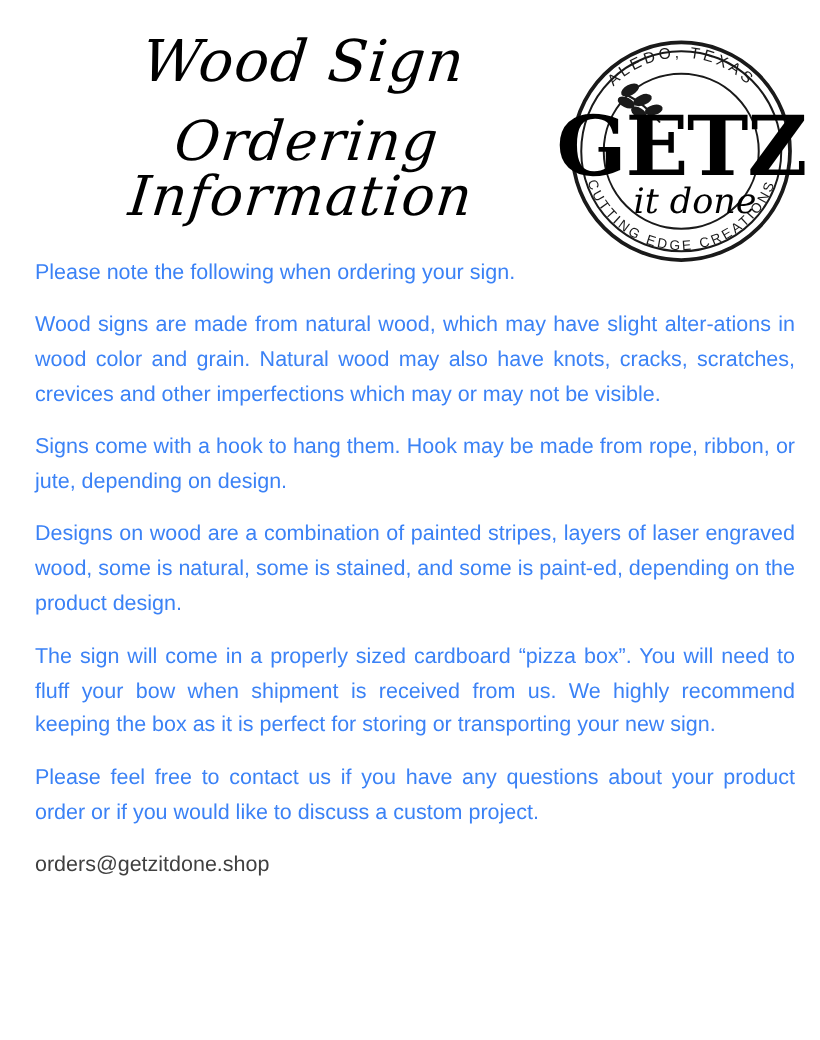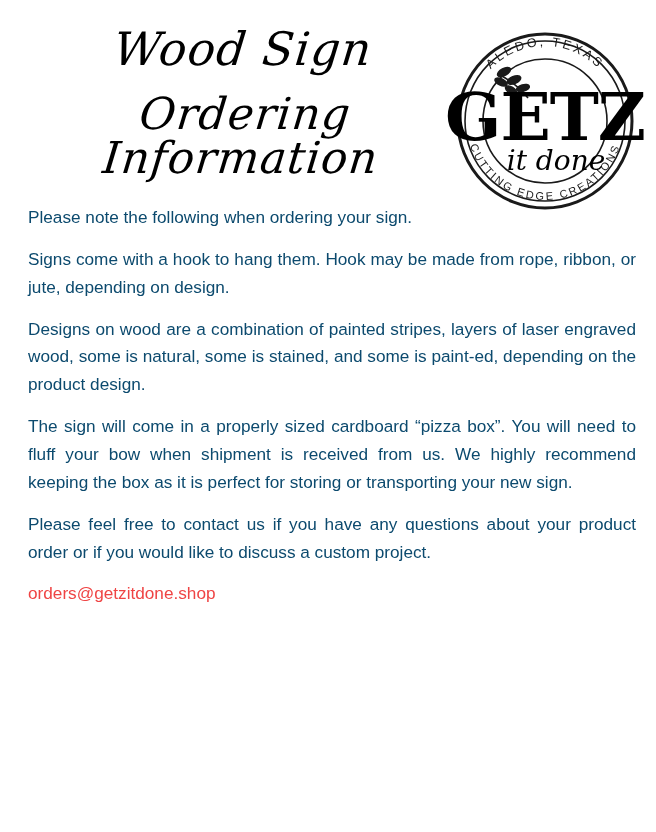--- a/index.html
+++ b/index.html
@@ -71,31 +71,31 @@
   .content {
     position: absolute;
     left: 28px;
     top: 204px;
     width: 608px;
   }
 
   .para {
     font-size: 17.2px;
     line-height: 1.62;
-    color: #0c4a6e;
+    color: #3b82f6;
     margin: 0 0 14px 0;
     text-align: justify;
     text-justify: inter-word;
     hyphens: manual;
   }
 
   .email {
     font-size: 17.2px;
     line-height: 1.62;
-    color: #ef4444;
+    color: #404040;
     margin: 4px 0 0 0;
     text-align: left;
   }
 </style>
 </head>
 <body>
 
 <div class="page">
 
   <div class="header">
@@ -134,20 +134,21 @@
 
         <text x="101" y="112" text-anchor="middle" font-family="DejaVu Serif, serif" font-weight="bold" font-size="66" letter-spacing="-1" fill="#000000">GETZ</text>
 
         <text x="112" y="142" text-anchor="middle" font-family="DejaVu Serif, serif" font-style="italic" font-size="28" fill="#000000">it done</text>
       </svg>
     </div>
   </div>
 
   <div class="content">
     <p class="para">Please note the following when ordering your sign.</p>
+    <p class="para">Wood signs are made from natural wood, which may have slight alter-ations in wood color and grain. Natural wood may also have knots, cracks, scratches, crevices and other imperfections which may or may not be visible.</p>
     <p class="para">Signs come with a hook to hang them. Hook may be made from rope, ribbon, or jute, depending on design.</p>
     <p class="para">Designs on wood are a combination of painted stripes, layers of laser engraved wood, some is natural, some is stained, and some is paint-ed, depending on the product design.</p>
     <p class="para">The sign will come in a properly sized cardboard “pizza box”. You will need to fluff your bow when shipment is received from us. We highly recommend keeping the box as it is perfect for storing or transporting your new sign.</p>
     <p class="para">Please feel free to contact us if you have any questions about your product order or if you would like to discuss a custom project.</p>
     <p class="email">orders@getzitdone.shop</p>
   </div>
 
 </div>
 
 </body></html>

